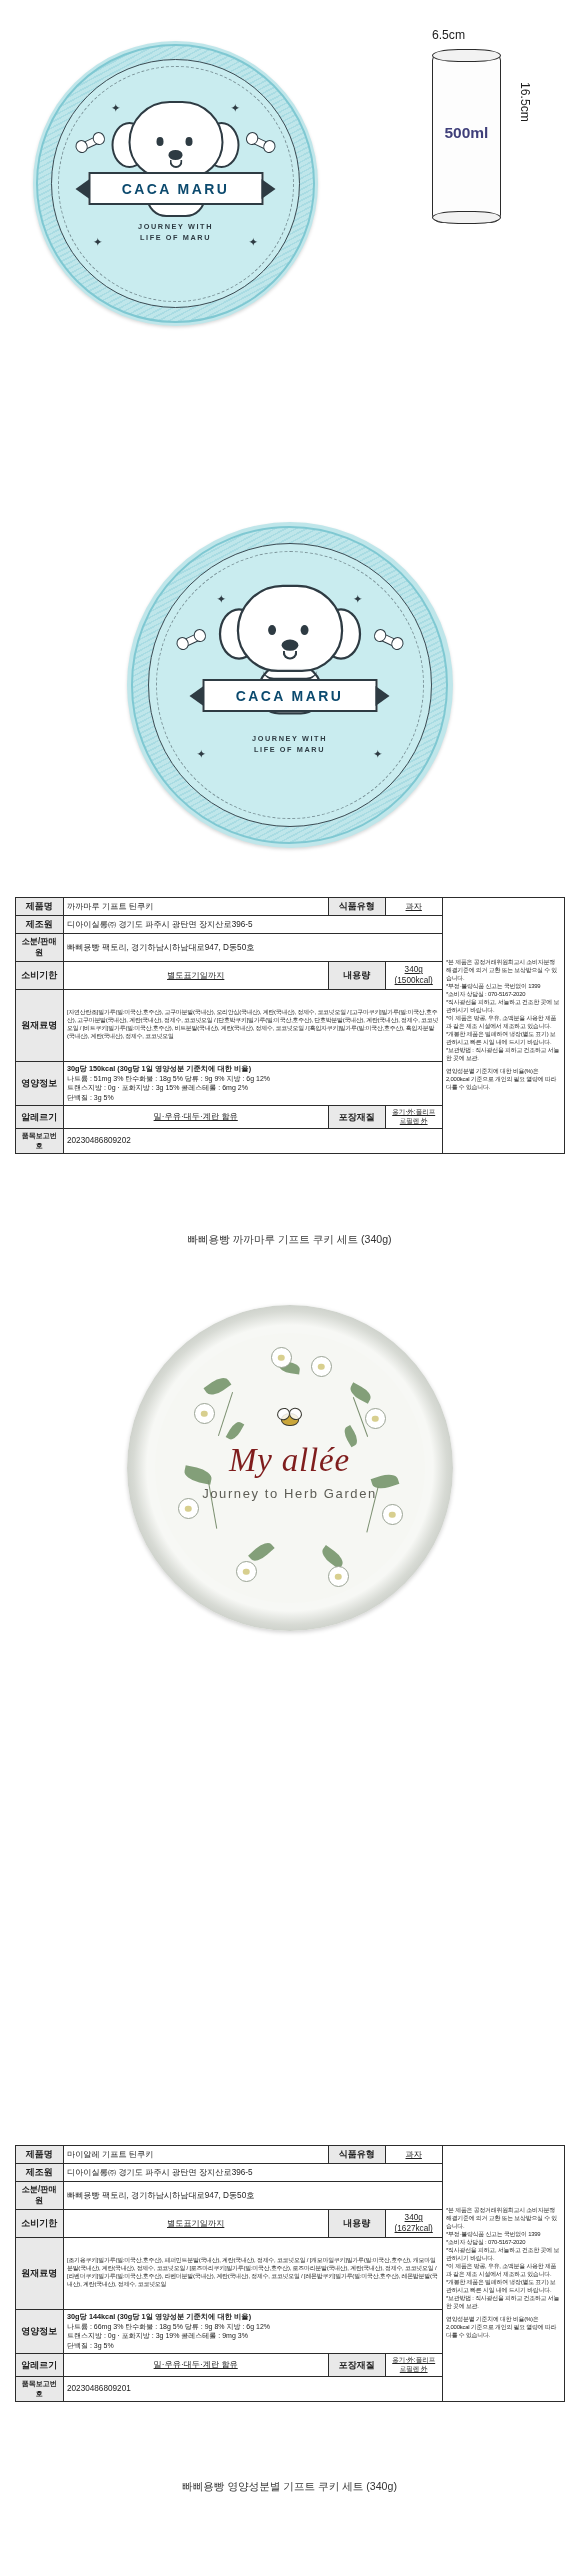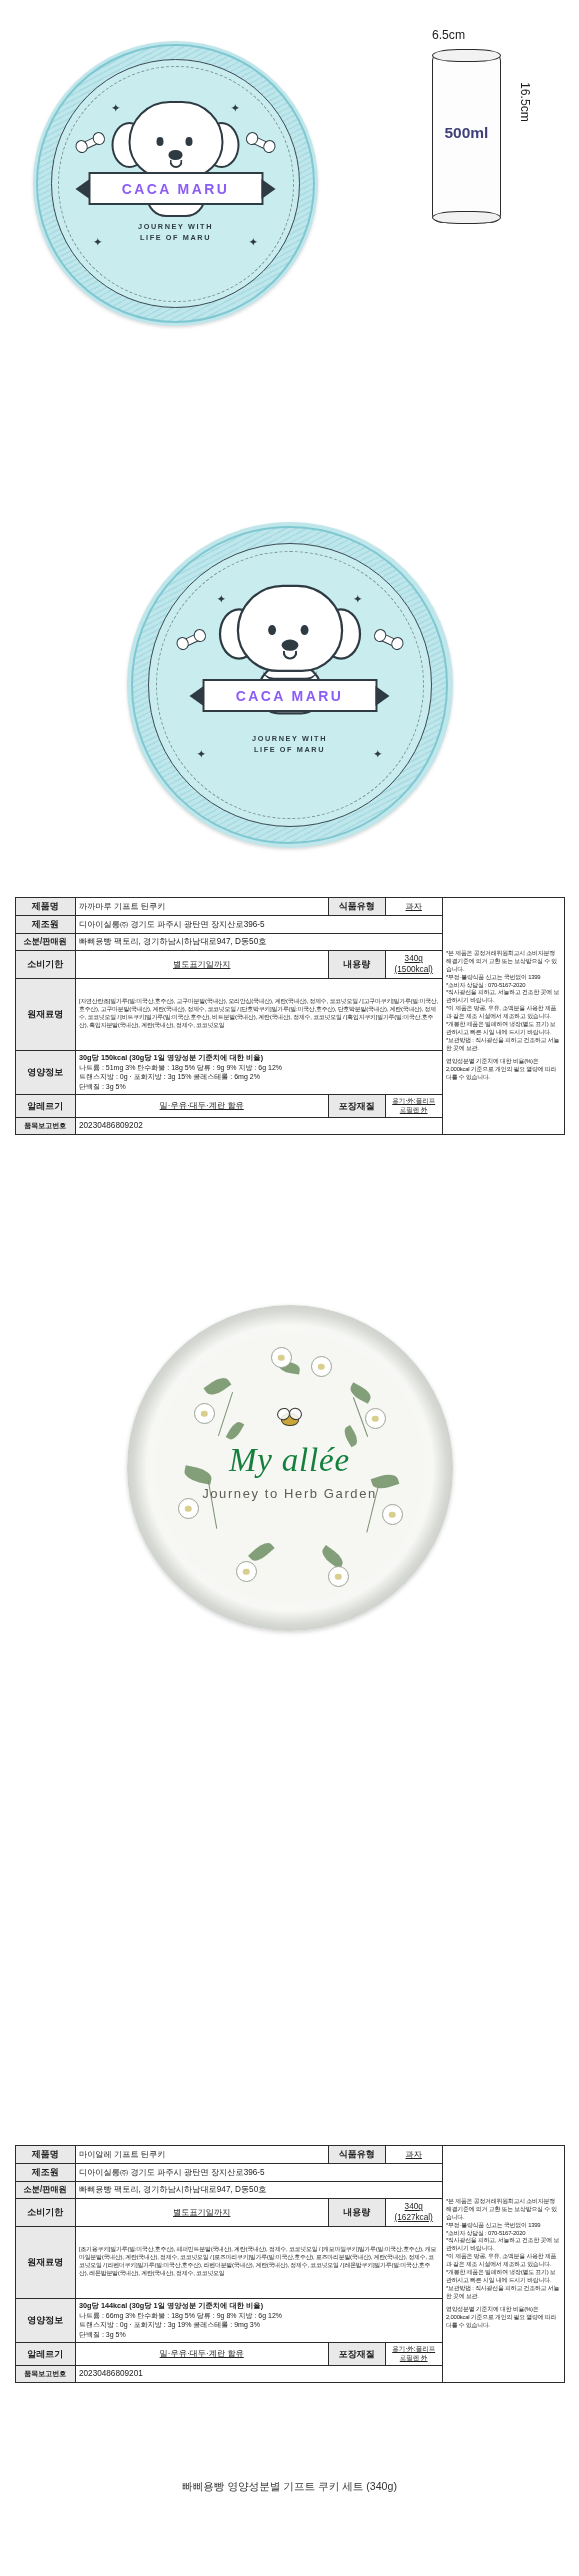--- a/index.html
+++ b/index.html
@@ -118,21 +118,21 @@
     position: absolute;
     left: 50%; top: 131px;
     transform: translateX(-50%);
     width: 175px; height: 33px;
     background: #fff;
     border: 2px solid #2e3b43;
     display: flex; align-items: center; justify-content: center;
     letter-spacing: 2.4px;
     font-weight: bold;
     font-size: 14px;
-    color: #8b5cf6;
+    color: #0c4a6e;
   }
   .banner:before, .banner:after {
     content: "";
     position: absolute;
     top: 4.9px;
     width: 0; height: 0;
     border-top: 10.6px solid transparent;
     border-bottom: 10.6px solid transparent;
   }
   .banner:before { left: -14.7px; border-right: 14.7px solid #2e3b43; }
@@ -260,21 +260,21 @@
     border: 0.8px solid #2c2c2c;
     padding: 2.4px 3.3px;
     vertical-align: middle;
     line-height: 1.35;
   }
   td.lbl {
     background: #e9e9e9;
     text-align: center;
     font-weight: bold;
     font-size: 9px;
-    width: 60px;
+    width: 48px;
   }
   td.lbl.sm { font-size: 8.2px; }
   td.val { font-size: 8.2px; }
   td.val.c { text-align: center; text-decoration: underline; }
   td.dense {
     font-size: 5.9px;
     line-height: 1.3;
     letter-spacing: -0.2px;
   }
   td.note {
@@ -320,21 +320,21 @@
     border-radius: 50%;
     background: #f6f7f3;
   }
   .herb-title {
     position: absolute;
     left: 0; right: 0; top: 137px;
     text-align: center;
     font-family: "Liberation Serif", serif;
     font-style: italic;
     font-size: 33px;
-    color: #15803d;
+    color: #7f1d1d;
     letter-spacing: 0.8px;
   }
   .herb-sub {
     position: absolute;
     left: 0; right: 0; top: 181px;
     text-align: center;
     font-size: 13px;
     letter-spacing: 1.6px;
     color: #5d5d55;
   }
@@ -514,20 +514,21 @@
         <td class="val c" style="font-size:6.5px">용기·外:폴리프로필렌 外</td>
       </tr>
       <tr>
         <td class="lbl" style="font-size:7px">품목보고번호</td>
         <td class="val" colspan="3">20230486809202</td>
       </tr>
     </tbody>
       </table>
   </div>
 
+  <div class="caption" style="top:1233px;">빠삐용빵 까까마루 기프트 쿠키 세트 (340g)</div>
 
   <div class="tin-herb-wrap" style="top:1305px;">
     <div class="tin-herb">
       <div class="rim"></div>
       <div class="field"></div>
 
       <div class="leaf" style="left:78px;  top:75px;  width:24.5px; height:13px; transform:rotate(-35deg);"></div>
       <div class="leaf" style="left:222px; top:82px; width:23px; height:12.2px; transform:rotate(28deg);"></div>
       <div class="leaf" style="left:57px;  top:163px; width:28px; height:14px; transform:rotate(12deg);"></div>
       <div class="leaf" style="left:245px; top:170px; width:26px; height:13px; transform:rotate(-18deg);"></div>

